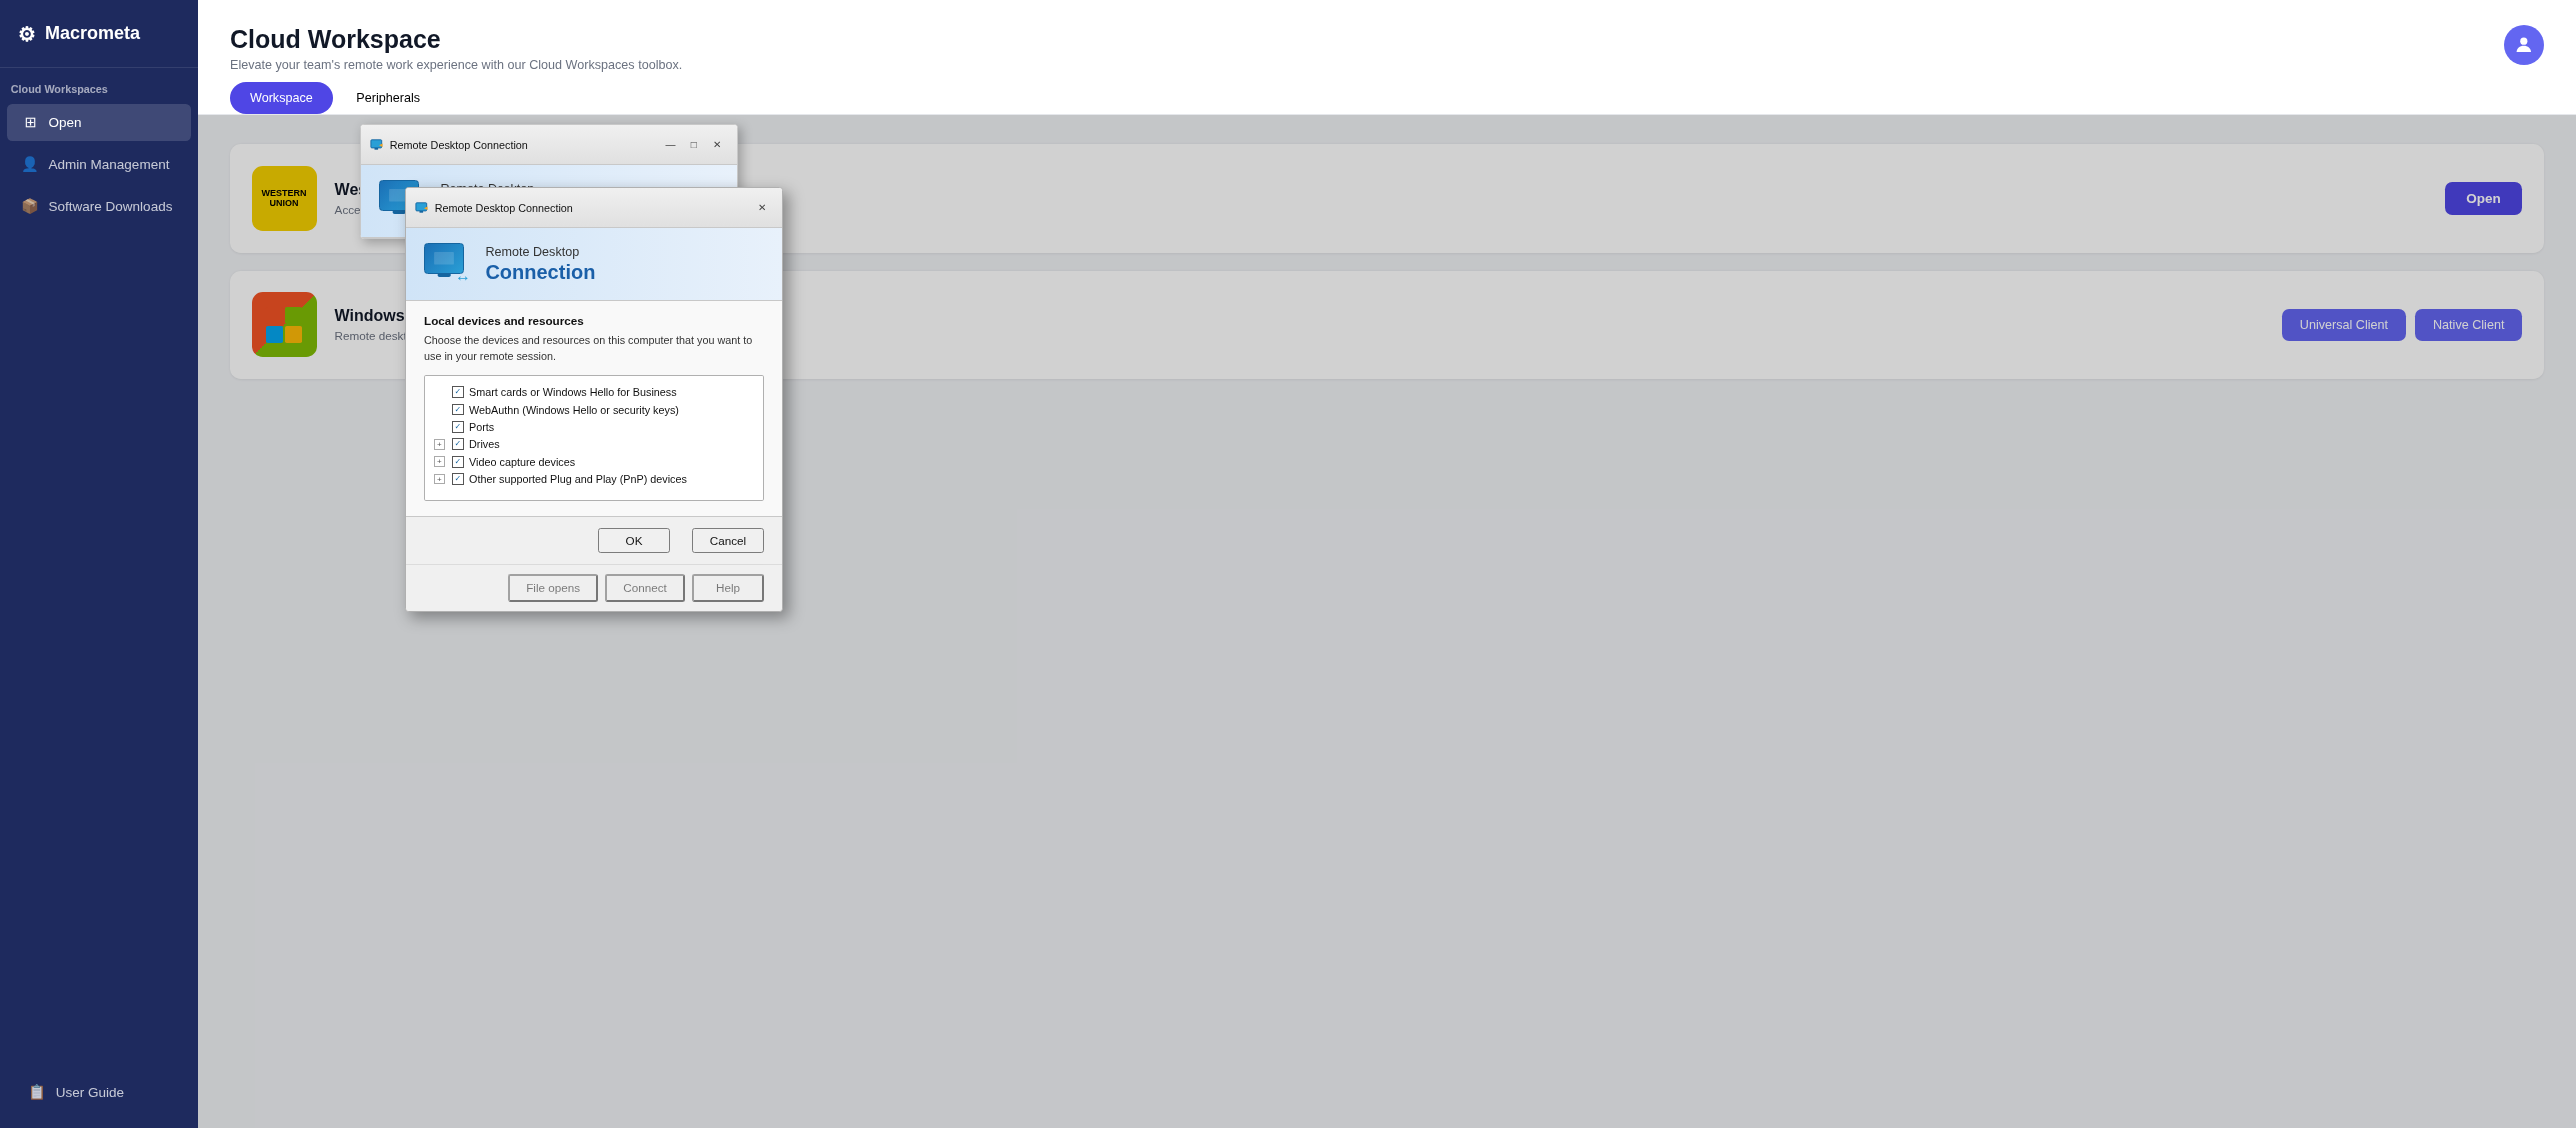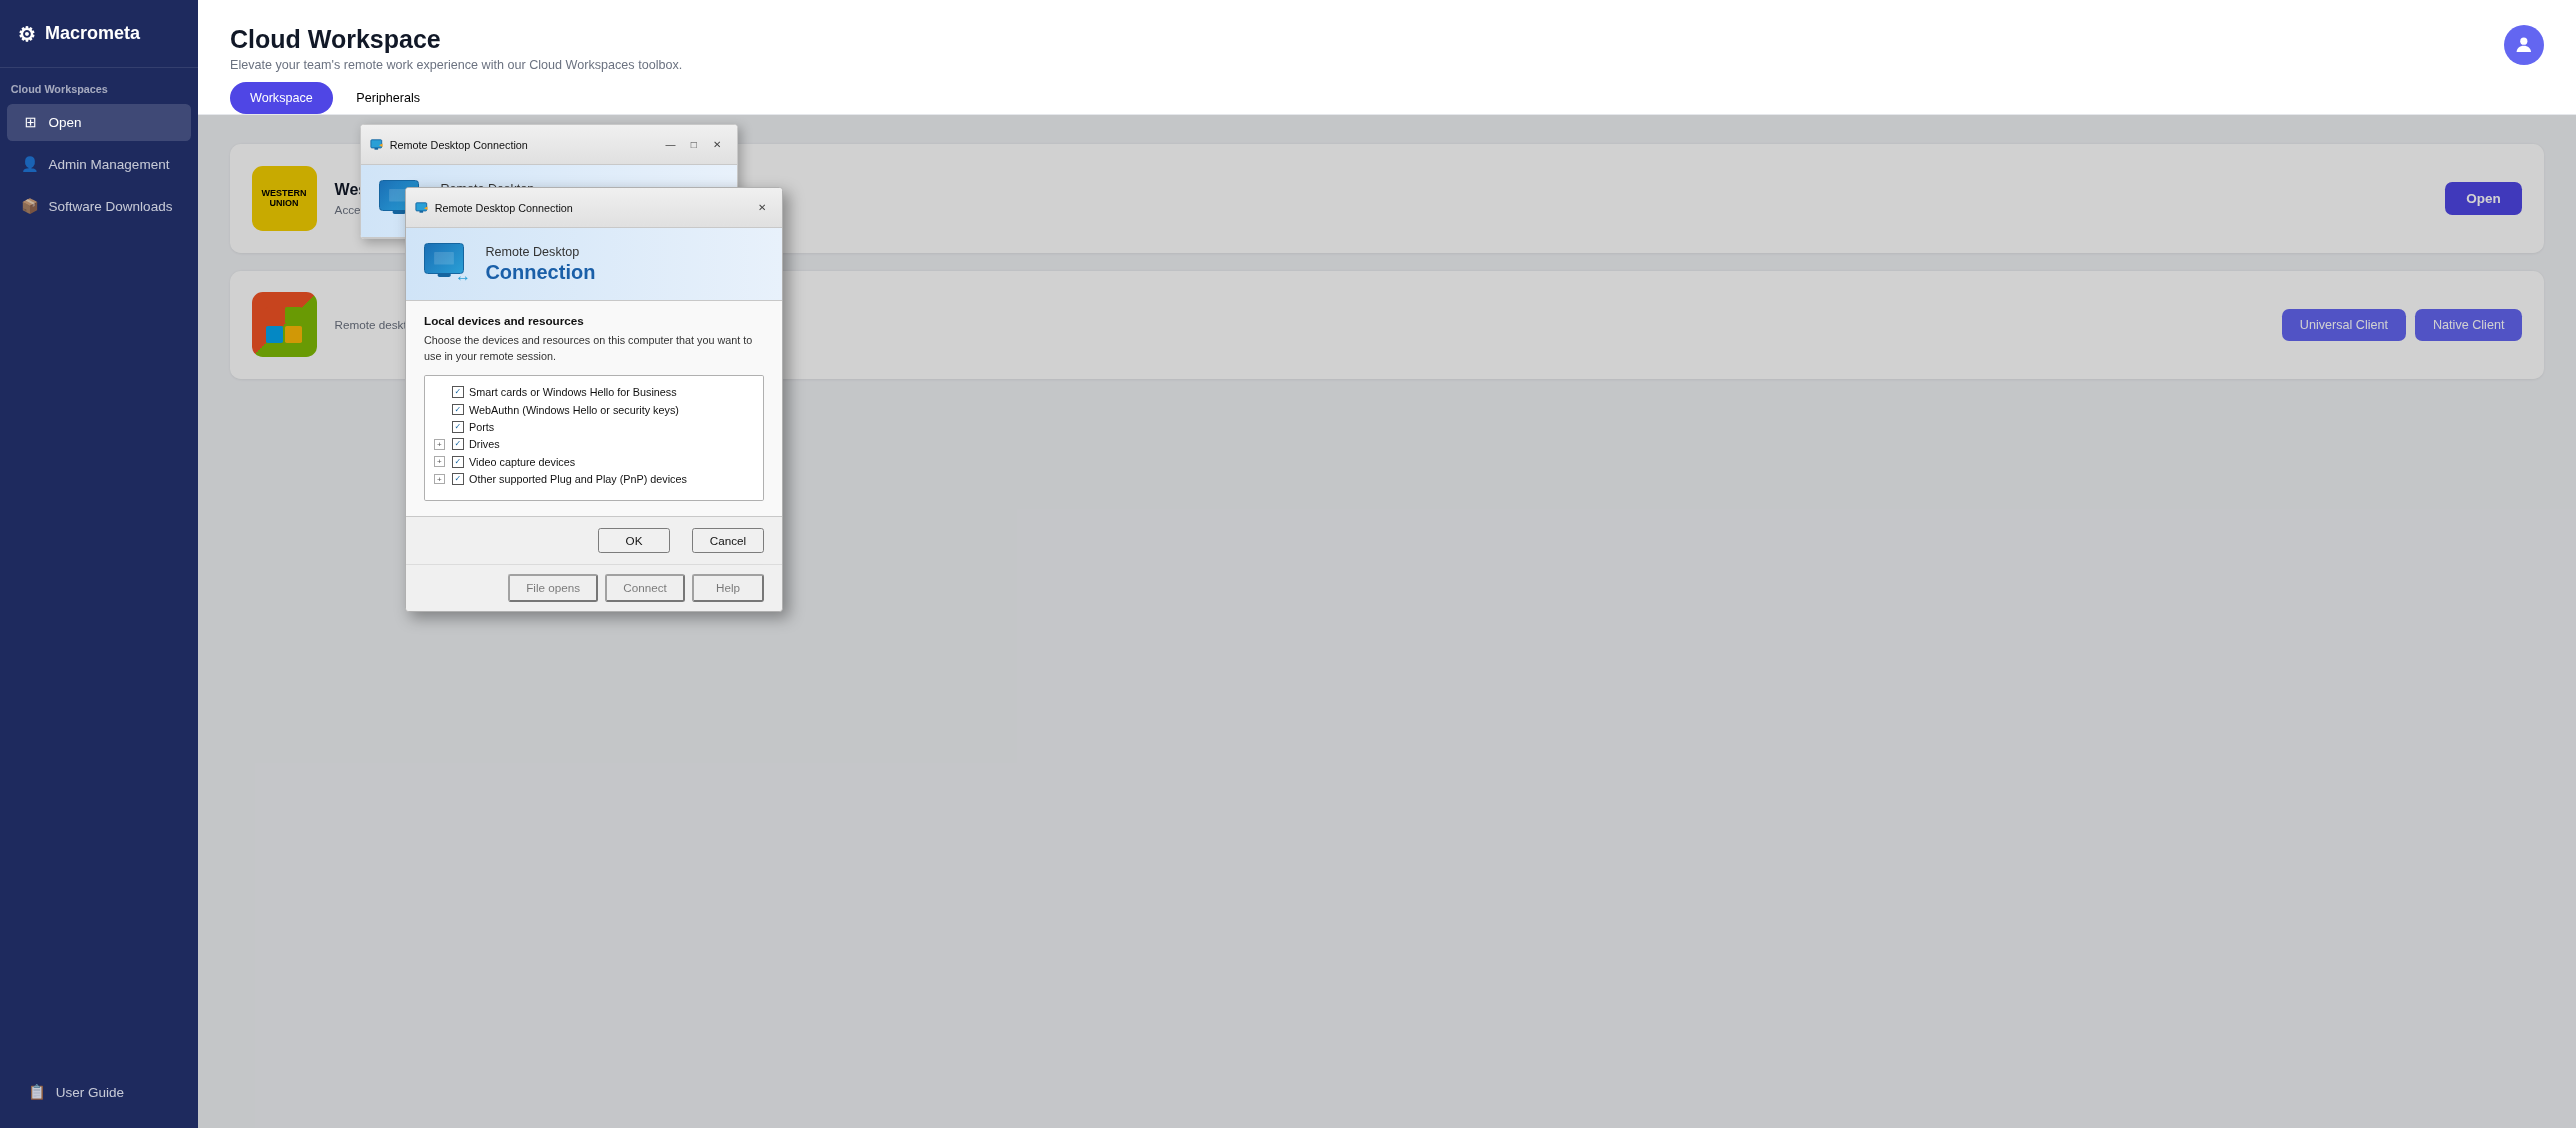--- a/index.html
+++ b/index.html
@@ -509,20 +509,21 @@
     <div class="card">
       <div class="card-logo windows">
         <div class="windows-grid">
           <div class="win-q1"></div>
           <div class="win-q2"></div>
           <div class="win-q3"></div>
           <div class="win-q4"></div>
         </div>
       </div>
       <div class="card-info">
+        <div class="card-title">Windows</div>
         <div class="card-desc">Remote desktop connection to your Windows workspace.</div>
       </div>
       <div class="card-actions">
         <button class="btn-outline">Universal Client</button>
         <button class="btn-outline">Native Client</button>
       </div>
     </div>
 
     <div class="overlay"></div>
 

